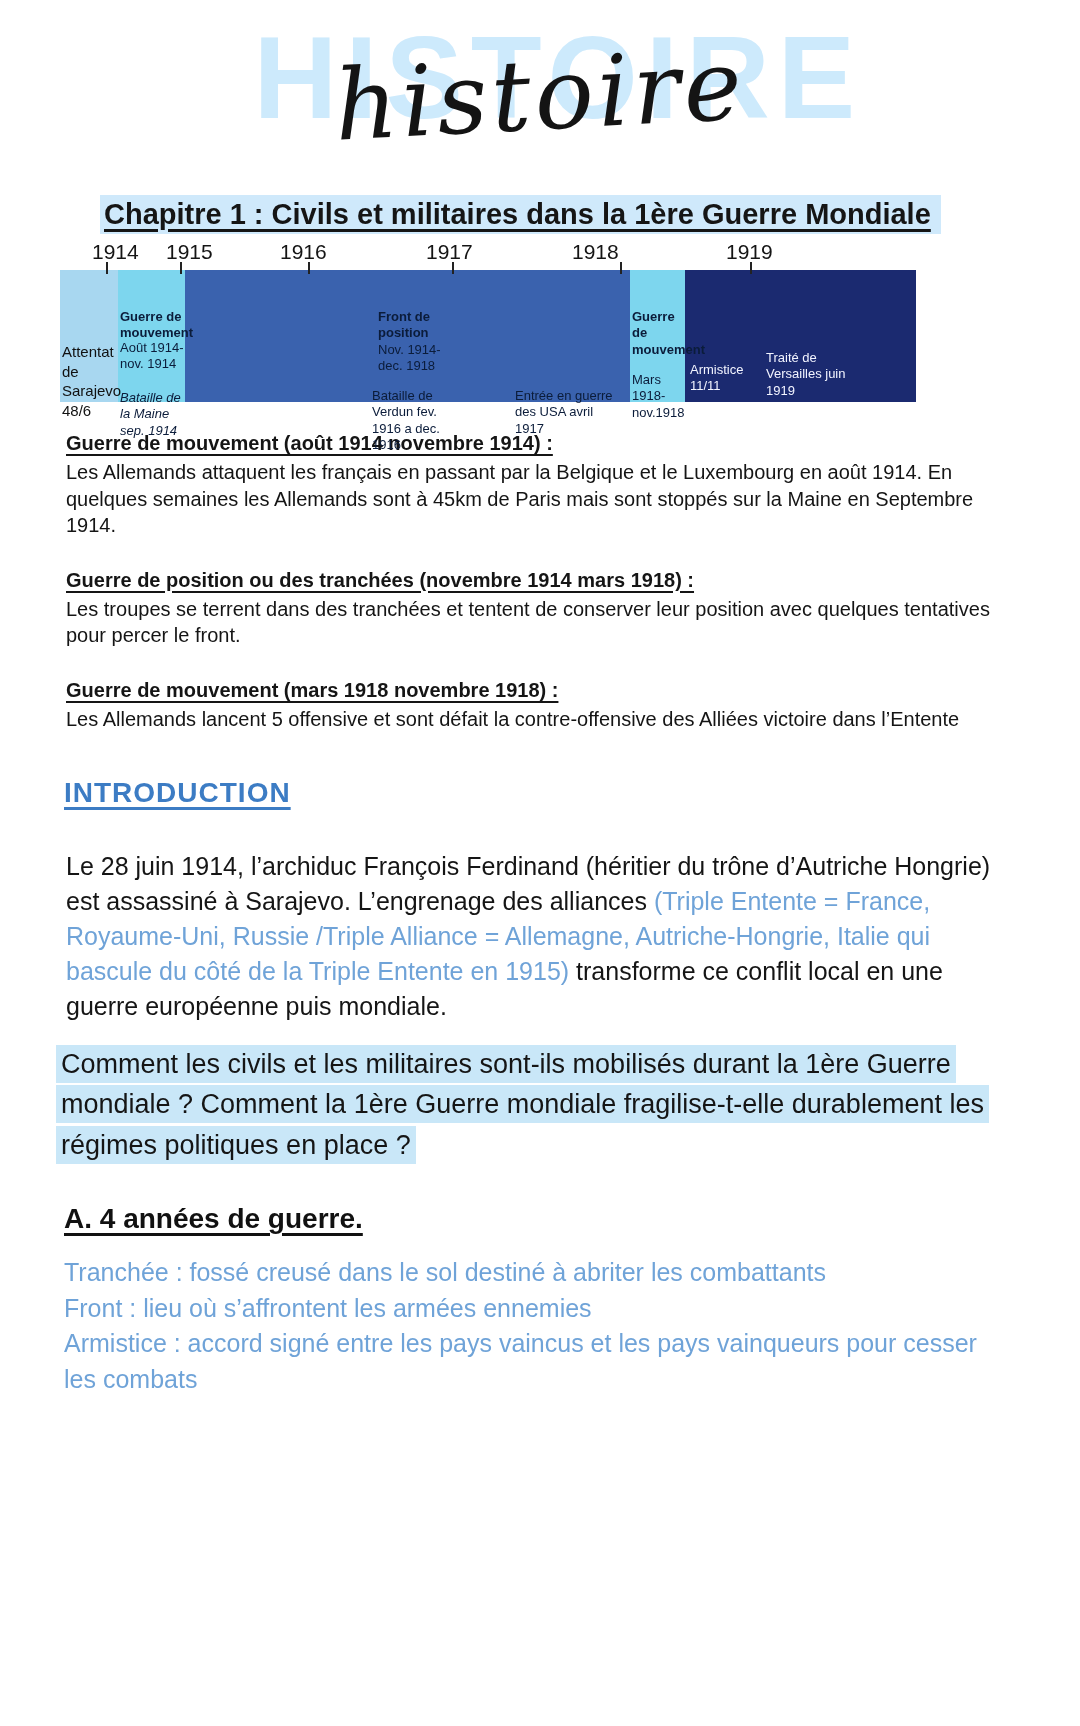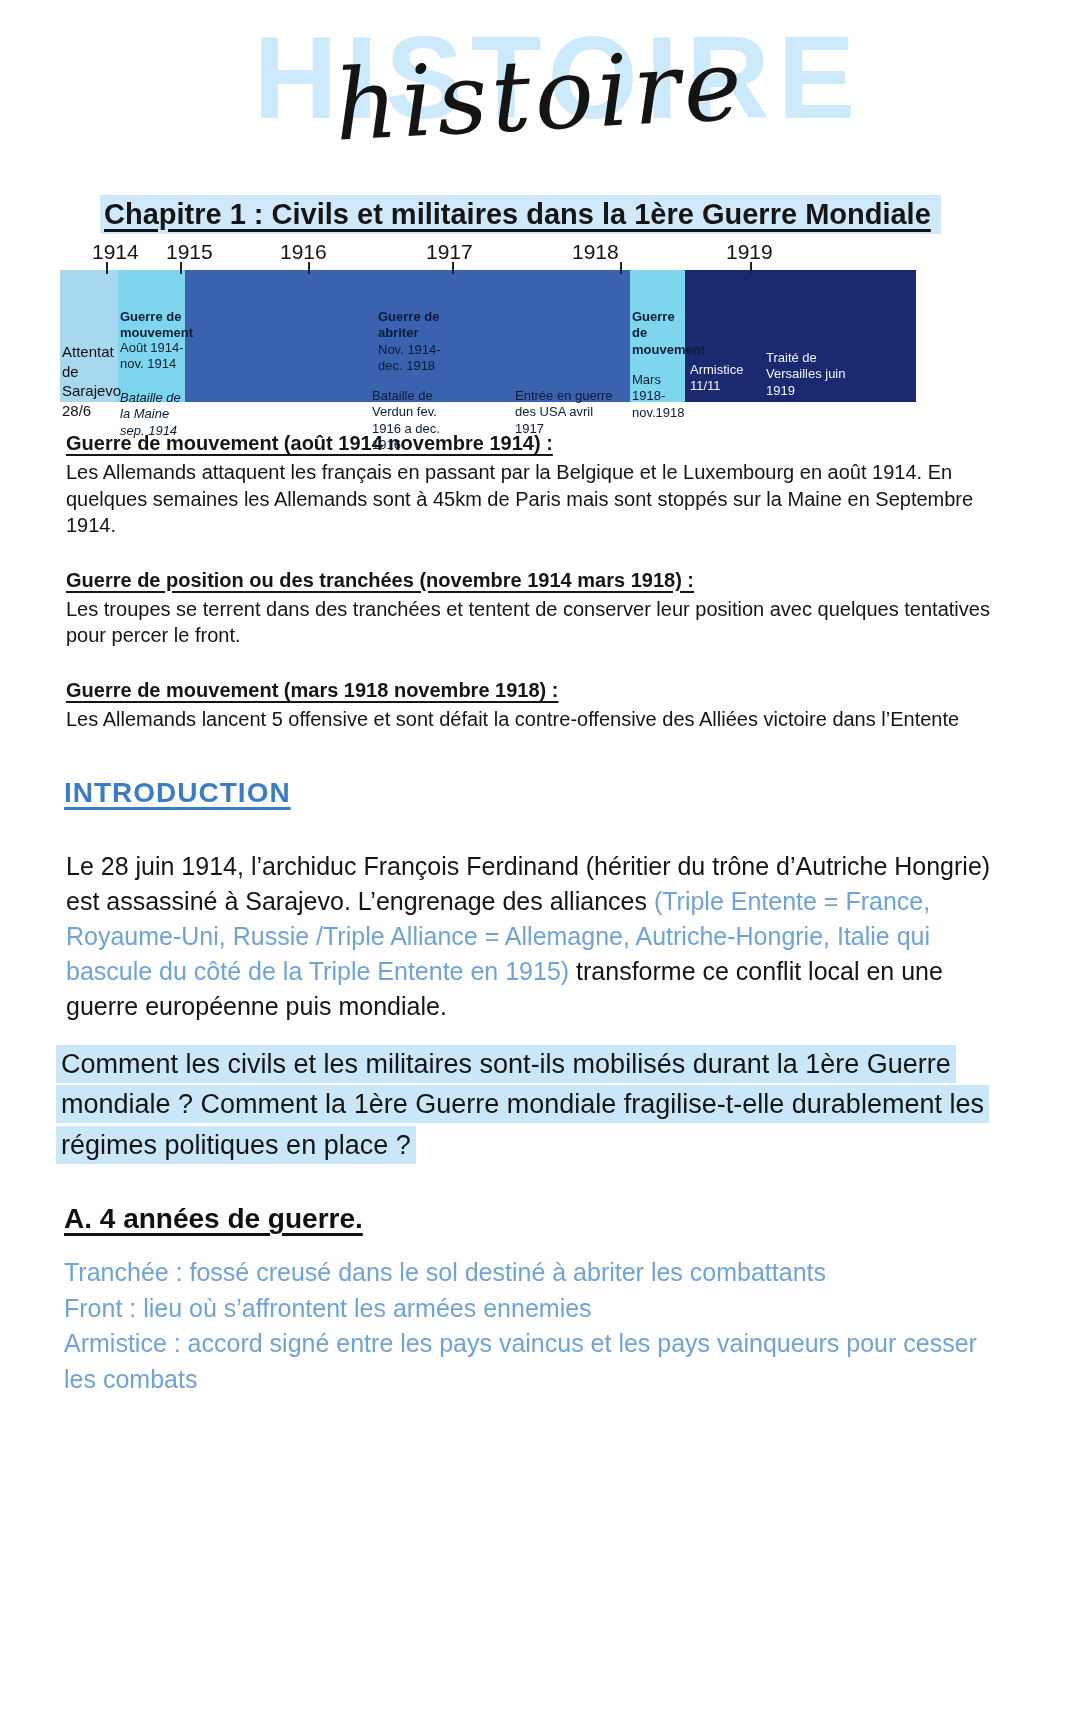--- a/index.html
+++ b/index.html
@@ -123,25 +123,25 @@
       <div class="seg seg-cyan2"></div>
       <div class="seg seg-dark"></div>
 
       <div class="tick t0"></div>
       <div class="tick t1"></div>
       <div class="tick t2"></div>
       <div class="tick t3"></div>
       <div class="tick t4"></div>
       <div class="tick t5"></div>
 
-      <div class="tl-label lbl-attentat">Attentat de Sarajevo 28/6</div>
+      <div class="tl-label lbl-attentat">Attentat de Sarajevo 48/6</div>
       <div class="tl-label lbl-m1t">Guerre de mouvement</div>
       <div class="tl-label lbl-m1d">Août 1914- nov. 1914</div>
       <div class="tl-label lbl-marne">Bataille de la Maine sep. 1914</div>
-      <div class="tl-label lbl-post">Guerre de abriter</div>
+      <div class="tl-label lbl-post">Front de position</div>
       <div class="tl-label lbl-posd">Nov. 1914- dec. 1918</div>
       <div class="tl-label lbl-verdun">Bataille de Verdun fev. 1916 a dec. 1916</div>
       <div class="tl-label lbl-usa">Entrée en guerre des USA avril 1917</div>
       <div class="tl-label lbl-m2t">Guerre de mouvement</div>
       <div class="tl-label lbl-m2d">Mars 1918- nov.1918</div>
       <div class="tl-label lbl-armistice">Armistice 11/11</div>
       <div class="tl-label lbl-versailles">Traité de Versailles juin 1919</div>
     </div>
   </div>
 

